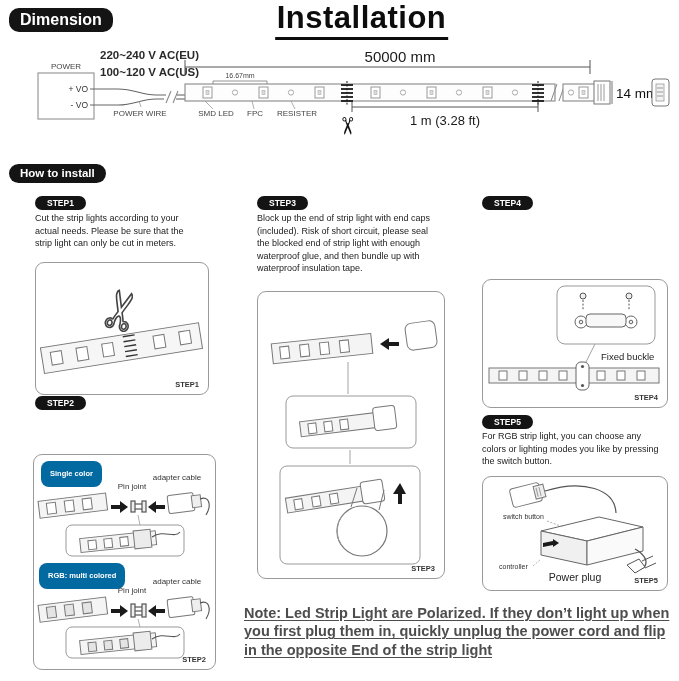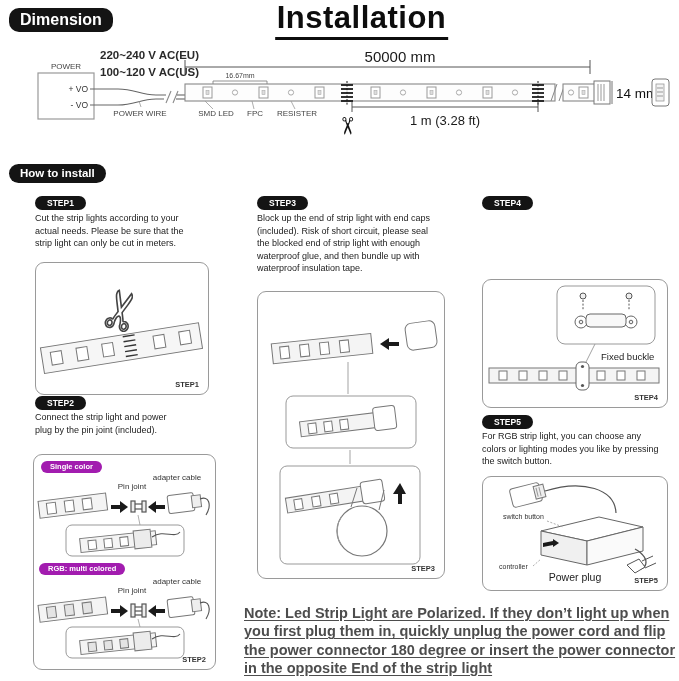--- a/index.html
+++ b/index.html
@@ -17,22 +17,22 @@
   .badge-dim{top:8px;left:9px;font-size:16px;}
   .badge-how{top:164px;left:9px;font-size:11.5px;}
   
   .step-badge{background:#141414;color:#fff;font-size:8.5px;font-weight:bold;
               padding:2px 12px;border-radius:8px;}
   .step-badge::after{content:"";position:absolute;right:-3px;bottom:-2px;width:6px;height:6px;
               background:#141414;transform:rotate(35deg);z-index:-1;}
   .step-text{font-size:9px;line-height:1.4;color:#1c1c1c;}
   .illus-box{border:1.3px solid #9a9a9a;border-radius:9px;background:#fff;}
   .caption{position:absolute;right:9px;bottom:5px;font-size:7.5px;font-weight:600;color:#333;}
-  .gray-badge{background:#a21caf;color:#fff;font-size:7.5px;font-weight:bold;
-              padding:1px 9px;border-radius:8px;line-height:1.3;}
+  .gray-badge{background:#0369a1;color:#fff;font-size:7.5px;font-weight:bold;
+              padding:8px 9px;border-radius:8px;line-height:1.3;}
   
   .note{left:244px;top:604px;width:434px;color:#4d4d4d;font-size:14.5px;font-weight:bold;line-height:1.26;}
   .note div{text-decoration:underline;text-underline-offset:2px;}
   svg text{font-family:"Liberation Sans",sans-serif;}
 </style>
 </head>
 <body>
 
 <div id="page">
 
@@ -179,21 +179,20 @@
             <line x1="88" y1="89" x2="100" y2="89"></line>
           <line x1="88" y1="94" x2="100" y2="94"></line>
         </g>
       </g>
       <text x="78" y="62" font-size="52" fill="none" stroke="#444" stroke-width="1.6" transform="rotate(-75 95 55)">✂</text>
     </svg>
     <div class="caption">STEP1</div>
   </div>
 
   <div class="abs step-badge" style="left:35px;top:396px;">STEP2</div>
-  <div class="abs step-text" style="left:35px;top:411px;width:150px;">Connect the strip light and power plug by the pin joint (included).</div>
   <div class="abs illus-box" style="left:33px;top:454px;width:181px;height:214px;">
     <div class="abs gray-badge" style="left:7px;top:6px;">Single color</div>
     <div class="abs gray-badge" style="left:5px;top:108px;">RGB: multi colored</div>
     <svg class="abs" style="left:0;top:0;" width="179" height="212" viewBox="0 0 179 212">
 
       <g>
         <text x="98" y="34" text-anchor="middle" font-size="8" fill="#333">Pin joint</text>
         <text x="143" y="25" text-anchor="middle" font-size="8" fill="#333">adapter cable</text>
         <g transform="rotate(-7 40 52)">
           <rect x="5" y="42" width="68" height="17" fill="#f4f4f4" stroke="#777"></rect>
@@ -395,17 +394,16 @@
           <line x1="162" y1="91" x2="173" y2="86"></line>
       </g>
       <text x="92" y="104" text-anchor="middle" font-size="10.5" fill="#222">Power plug</text>
     </svg>
     <div class="caption">STEP5</div>
   </div>
 
   <div class="abs note">
     <div>Note: Led Strip Light are Polarized. If they don’t light up when</div>
     <div>you first plug them in, quickly unplug the power cord and flip</div>
-    <div>the power connector 180 degree or insert the power connector</div>
     <div>in the opposite End of the strip light</div>
   </div>
 
 </div>
 
 </body></html>

